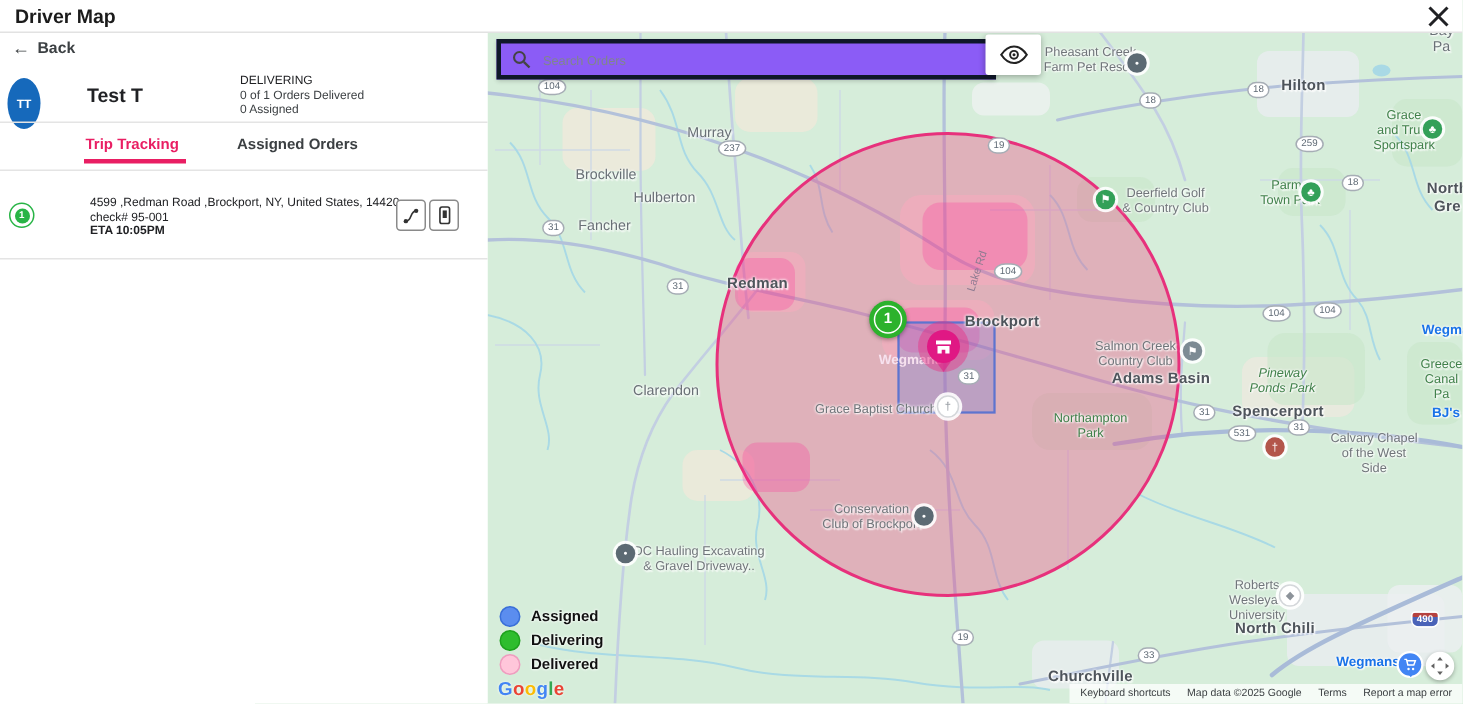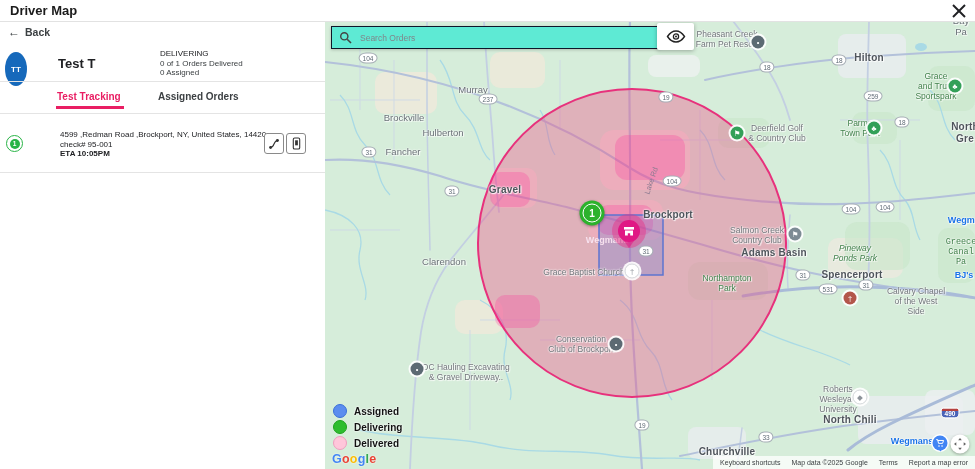--- a/index.html
+++ b/index.html
@@ -46,21 +46,21 @@
   .mapicon{position:absolute;width:13px;height:13px;border-radius:50%;transform:translate(-50%,-50%);display:flex;align-items:center;justify-content:center;font-size:7.5px;line-height:1;box-shadow:0 0 0 2px rgba(255,255,255,.9);}
   .shield{position:absolute;transform:translate(-50%,-50%);background:#fff;border:1px solid #a6adb5;border-radius:50%/62%;font-size:6.5px;color:#5f6a75;padding:1px 3px;line-height:7px;}
   .shield.is{background:linear-gradient(#b5413f 0 30%,#4a63b8 30% 100%);color:#fff;border:1px solid #fff;border-radius:3px 3px 5px 5px;font-weight:700;}
   
   .marker-green{position:absolute;width:25px;height:25px;border-radius:50%;background:#2cb22c;z-index:4;transform:translate(-50%,-50%);display:flex;align-items:center;justify-content:center;box-shadow:0 1px 3px rgba(0,0,0,.35);cursor:pointer;}
   .marker-green b{width:17px;height:17px;border:1.5px solid #fff;border-radius:50%;display:flex;align-items:center;justify-content:center;color:#fff;font-size:10px;font-weight:700;}
   .marker-store{position:absolute;width:34px;height:34px;border-radius:50%;background:rgba(233,49,131,.45);z-index:3;transform:translate(-50%,-50%);display:flex;align-items:center;justify-content:center;cursor:pointer;}
   .marker-store:after{content:"";position:absolute;left:50%;bottom:-5px;transform:translateX(-50%);border:5px solid transparent;border-top:7px solid rgba(224,24,132,.55);}
   .marker-store i{width:22px;height:22px;border-radius:50%;background:#e01884;display:flex;align-items:center;justify-content:center;}
   
-  .searchbox{position:absolute;left:6px;top:5px;width:327px;height:21px;background:#5eead4;border:1px solid #0f172a;box-shadow:0 1px 3px rgba(0,0,0,.2);z-index:6;}
+  .searchbox{position:absolute;left:6px;top:5px;width:327px;height:21px;background:#8b5cf6;border:3px solid #0f172a;box-shadow:0 1px 3px rgba(0,0,0,.2);z-index:6;}
   .searchbox input{position:absolute;left:26px;top:0;width:295px;height:19px;border:none;outline:none;font-size:8.5px;font-family:"Liberation Sans",sans-serif;color:#202124;background:transparent;}
   .searchbox input::placeholder{color:#80868b;}
   .search-ico{position:absolute;left:7px;top:4px;}
   .eye-btn{position:absolute;left:332px;top:2px;width:37px;height:27px;background:#fff;border-radius:2px;box-shadow:0 1px 4px rgba(0,0,0,.3);z-index:6;display:flex;align-items:center;justify-content:center;cursor:pointer;}
   
   .legend{position:absolute;left:8px;top:382px;z-index:5;}
   .legend-row{display:flex;align-items:center;gap:7px;height:16px;}
   .legend-dot{width:12px;height:12px;border-radius:50%;}
   .legend-lab{font-size:10px;font-weight:700;color:#111;text-shadow:0 0 2px #fff,0 0 2px #fff;text-align:center;}
   .glogo{position:absolute;left:7px;top:431px;z-index:5;font-size:12.5px;font-weight:700;letter-spacing:.2px;text-shadow:0 0 2px #fff;}
@@ -91,21 +91,21 @@
 
   <div class="avatar">TT</div>
   <div class="drv-name">Test T</div>
   <div class="drv-status">
     <div class="st1">DELIVERING</div>
     <div>0 of 1 Orders Delivered</div>
     <div>0 Assigned</div>
   </div>
   <div class="div1"></div>
 
-  <div class="tab tab-active">Test Tracking</div>
+  <div class="tab tab-active">Trip Tracking</div>
   <div class="tab tab-idle">Assigned Orders</div>
   <div class="tab-underline"></div>
   <div class="div2"></div>
 
   <div class="ord-badge">
     <i>1</i>
   </div>
   <div class="ord-text">
     <div>4599 ,Redman Road ,Brockport, NY, United States, 14420</div>
     <div>check# 95-001</div>
@@ -207,21 +207,21 @@
       <rect x="598" y="205" width="55" height="30" rx="10"></rect>
       <rect x="490" y="172" width="40" height="35" rx="10"></rect>
       <rect x="495" y="295" width="45" height="33" rx="10"></rect>
     </g>
 
     <rect x="599" y="215" width="64" height="60" fill="rgba(97,118,214,0.28)" stroke="#5d74cf" stroke-width="1.5"></rect>
   </svg>
 
   <div class="annotations">
       <div class="lbl town" style="left: 544px; top: 37px;">Hilton</div>
-      <div class="lbl town" style="left: 180px; top: 169px;">Gravel</div>
+      <div class="lbl town" style="left: 180px; top: 169px;">Redman</div>
       <div class="lbl town" style="left: 343px; top: 194px;">Brockport</div>
       <div class="lbl town" style="left: 449px; top: 232px;">Adams Basin</div>
       <div class="lbl town" style="left: 527px; top: 254px;">Spencerport</div>
       <div class="lbl town" style="left: 525px; top: 399px;">North Chili</div>
       <div class="lbl town" style="left: 402px; top: 431px;">Churchville</div>
       <div class="lbl town" style="left: 640px; top: 111px;">North Gre</div>
       <div class="lbl hamlet" style="left: 148px; top: 69px; text-align: right;">Murray</div>
       <div class="lbl hamlet" style="left: 79px; top: 97px;">Brockville</div>
       <div class="lbl hamlet" style="left: 118px; top: 112px;">Hulberton</div>
       <div class="lbl hamlet" style="left: 78px; top: 131px;">Fancher</div>
@@ -240,21 +240,21 @@
 &amp; Gravel Driveway..</div>
       <div class="lbl poi" style="left: 513px; top: 379px;">Roberts
 Wesleyan
 University</div>
       <div class="lbl poi" style="left: 591px; top: 281px; text-align: center;">Calvary Chapel
 of the West Side</div>
       <div class="lbl park" style="left: 530px; top: 233px; font-style: italic;">Pineway
 Ponds Park</div>
       <div class="lbl park" style="left: 402px; top: 263px;">Northampton
 Park</div>
-      <div class="lbl park" style="left: 636px; top: 232px; font-family: Liberation Mono, monospace;">Greece
+      <div class="lbl park" style="left: 636px; top: 232px;">Greece
 Canal Pa</div>
       <div class="lbl park" style="left: 611px; top: 66px;">Grace
 and Truth
 Sportspark</div>
       <div class="lbl park" style="left: 535px; top: 108px;">Parma
 Town Park</div>
       <div class="lbl biz" style="left: 639px; top: 254px;">BJ's</div>
       <div class="lbl biz" style="left: 644px; top: 199px;">Wegmans</div>
       <div class="lbl biz" style="left: 587px; top: 420px;">Wegmans</div>
       <div class="lbl bizlight" style="left: 282px; top: 219px;">Wegmans</div>

